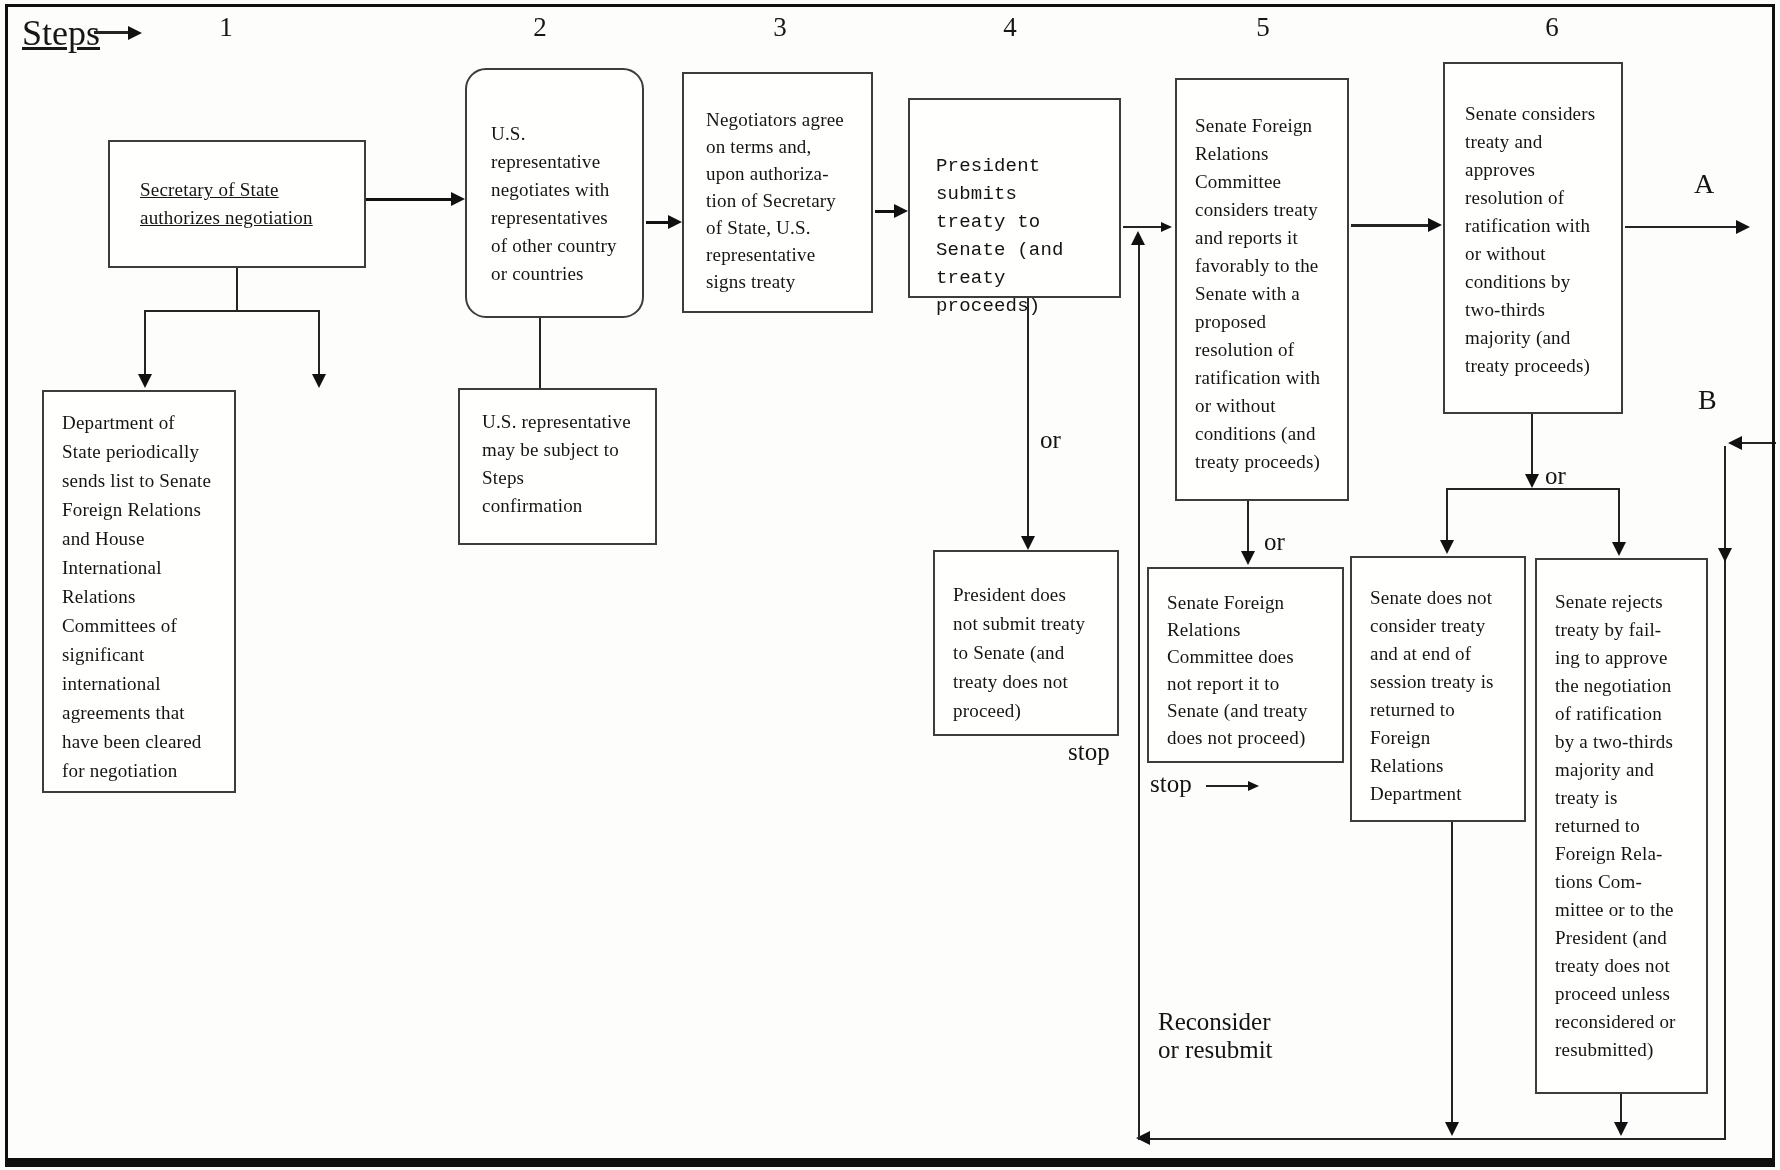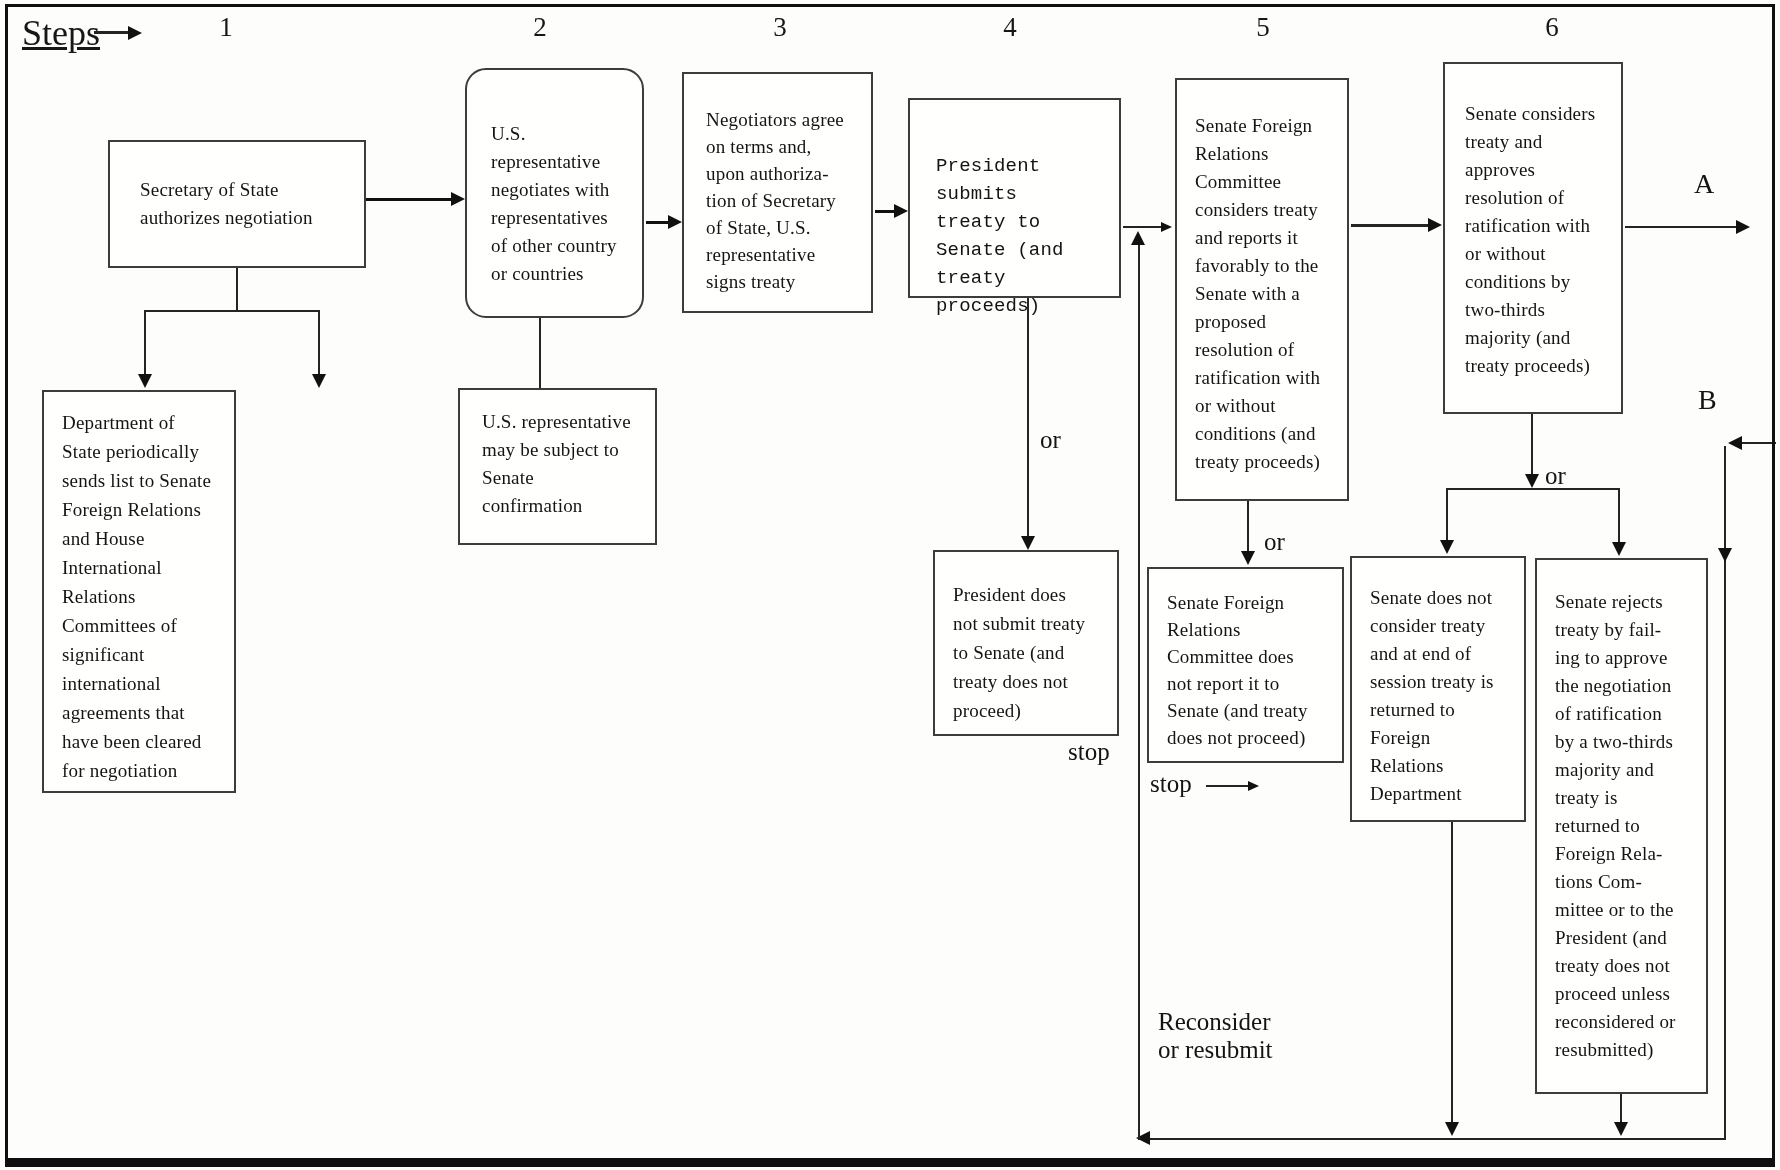--- a/index.html
+++ b/index.html
@@ -16,21 +16,21 @@
   
   .hdr-label { position:absolute; left:22px; top:12px; font-size:36px;text-decoration:underline; }
   .stepnum { position:absolute; top:12px; font-size:27px; transform:translateX(-50%); }
   
   .fbox {
     position:absolute; background:#fffffe; border:2px solid #3c3c3c;
     white-space:pre-line; font-size:19px; line-height:28px;
     letter-spacing:0.2px; box-sizing:border-box; color:#141414;
   }
   
-  .b1   { left:108px; top:140px;  width:258px; height:128px; padding:34px 10px 0 30px; }
+  .b1   { left:108px; top:140px;  width:258px; height:128px; padding:34px 10px 0 30px;text-decoration:underline; }
   .b1a  { left:42px;  top:390px;  width:194px; height:403px; padding:16px 4px 0 18px;  line-height:29px; }
   .b1b  { left:250px; top:390px;  width:173px; height:400px; padding:50px 4px 0 22px; }
   .b2   { left:465px; top:68px;   width:179px; height:250px; padding:50px 4px 0 24px;border-radius:21px; }
   .b2a  { left:458px; top:388px;  width:199px; height:157px; padding:18px 4px 0 22px; }
   .b3   { left:682px; top:72px;   width:191px; height:241px; padding:32px 4px 0 22px;  line-height:27px; }
   .b4   { left:908px; top:98px;   width:213px; height:200px; padding:52px 4px 0 26px;font-family:Liberation Mono, monospace; }
   .b4a  { left:933px; top:550px;  width:186px; height:186px; padding:28px 4px 0 18px;  line-height:29px; }
   .b5   { left:1175px; top:78px;  width:174px; height:423px; padding:32px 2px 0 18px; }
   .b5a  { left:1147px; top:567px; width:197px; height:196px; padding:20px 2px 0 18px;  line-height:27px; }
   .b6   { left:1443px; top:62px;  width:180px; height:352px; padding:36px 2px 0 20px; }
@@ -82,21 +82,21 @@
 for negotiation</div>
 
   <div class="fbox b2">U.S.
 representative
 negotiates with
 representatives
 of other country
 or countries</div>
   <div class="fbox b2a">U.S. representative
 may be subject to
-Senate
+Steps
 confirmation</div>
 
   <div class="fbox b3">Negotiators agree
 on terms and,
 upon authoriza-
 tion of Secretary
 of State, U.S.
 representative
 signs treaty</div>
 

